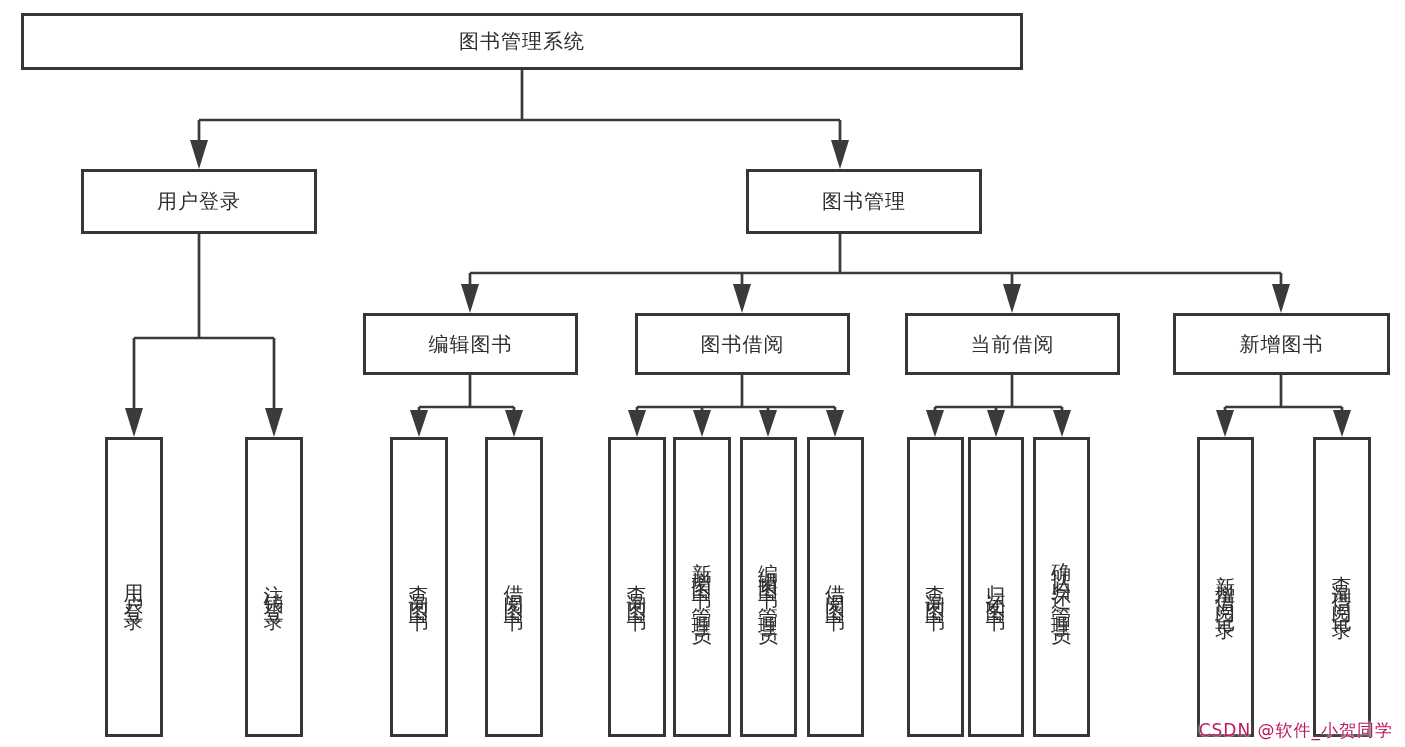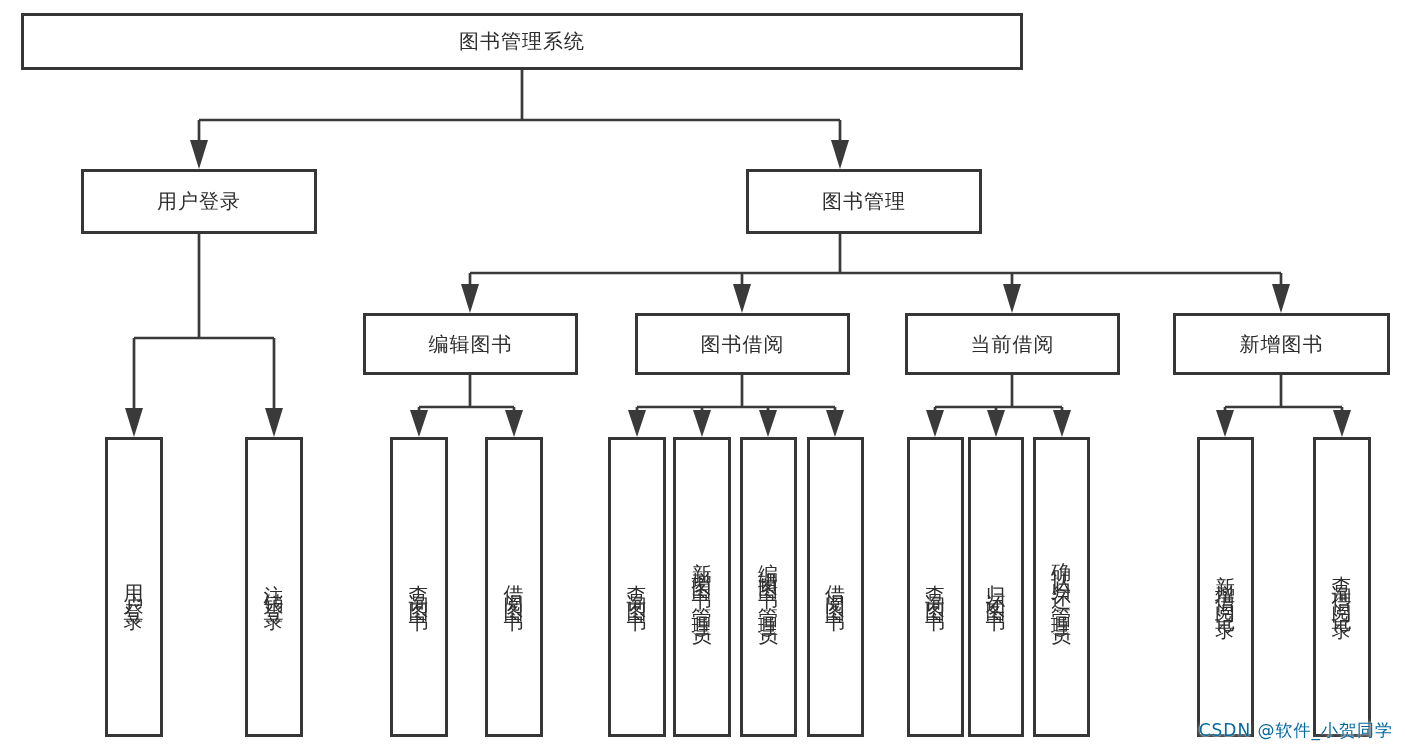--- a/index.html
+++ b/index.html
@@ -46,21 +46,21 @@
     writing-mode: vertical-rl;
     line-height: 1;
     letter-spacing: 9px;
     max-height: 286px;
   }
   #watermark {
     position: absolute;
     right: 12px;
     bottom: 5px;
     font-size: 17px;
-    color: #0369a1;
+    color: #be185d;
     letter-spacing: 1px;
     text-shadow: 0 0 2px #ffffff, 0 0 4px #ffffff;
     white-space: nowrap;
   }
 </style>
 </head>
 <body>
 
 <div id="stage">
 

